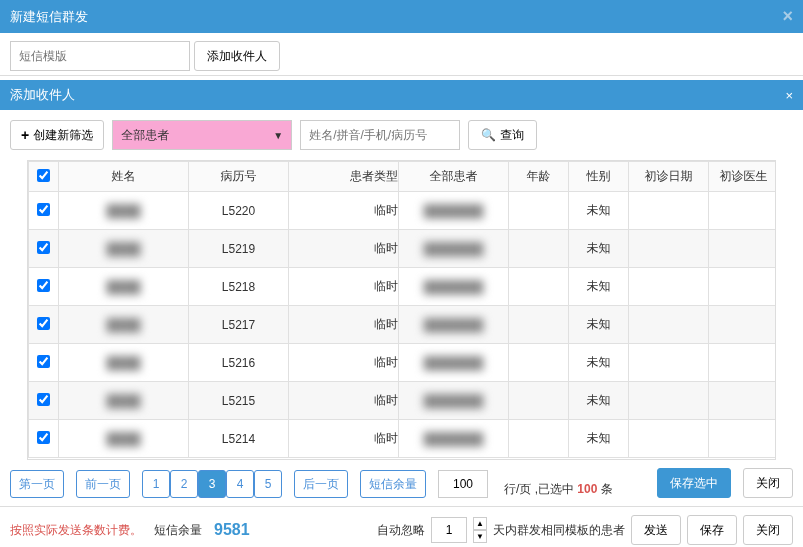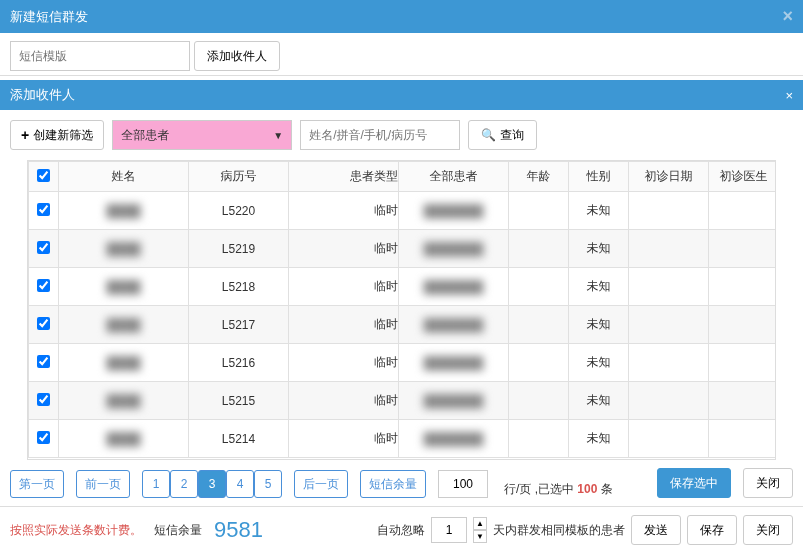--- a/index.html
+++ b/index.html
@@ -44,21 +44,21 @@
 .page-btn.active { background: #3d97d4; color: #fff; }
 .rows-input { width: 50px; height: 28px; border: 1px solid #ccc; text-align: center; font-size: 12px; }
 .page-info { font-size: 12px; margin-left: 4px; }
 .page-info .count { color: #d9534f; font-weight: bold; }
 .spacer { flex: 1; }
 .btn-primary { background: #3d97d4; color: #fff; border: 1px solid #3d97d4; }
 
 .footer-bar { padding: 8px 10px; display: flex; align-items: center; gap: 6px; }
 .footer-bar .red-text { color: #d9534f; font-size: 12px; }
 .footer-bar .balance-label { font-size: 12px; margin-left: 6px; }
-.footer-bar .balance-num { color: #3d97d4; font-size: 22px; font-weight: normal; margin-left: 6px; }
+.footer-bar .balance-num { color: #3d97d4; font-size: 16px; font-weight: bold; margin-left: 6px; }
 .footer-bar .auto-label { font-size: 12px; }
 .days-input { width: 36px; height: 26px; border: 1px solid #ccc; text-align: center; font-size: 12px; }
 .spinner-btns { display: flex; flex-direction: column; }
 .spinner-btns button { width: 14px; height: 13px; font-size: 8px; line-height: 8px; border: 1px solid #ccc; background: #fff; padding: 0; cursor: pointer; }
 
 input[type=checkbox] { cursor: pointer; }
 </style>
 </head>
 <body>
 

